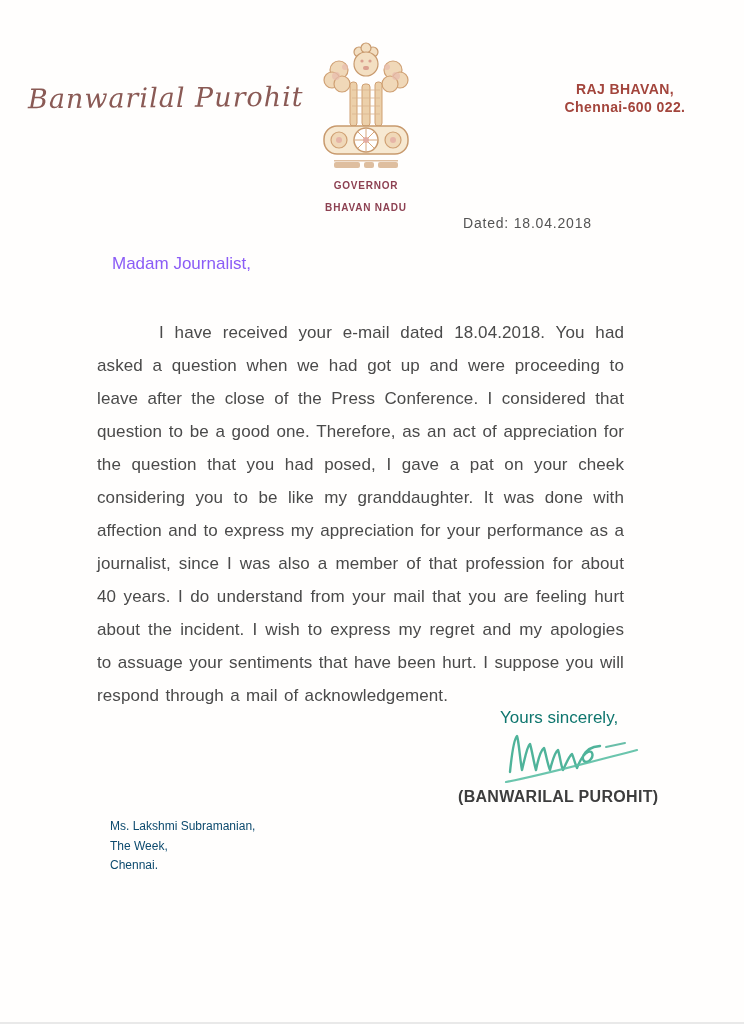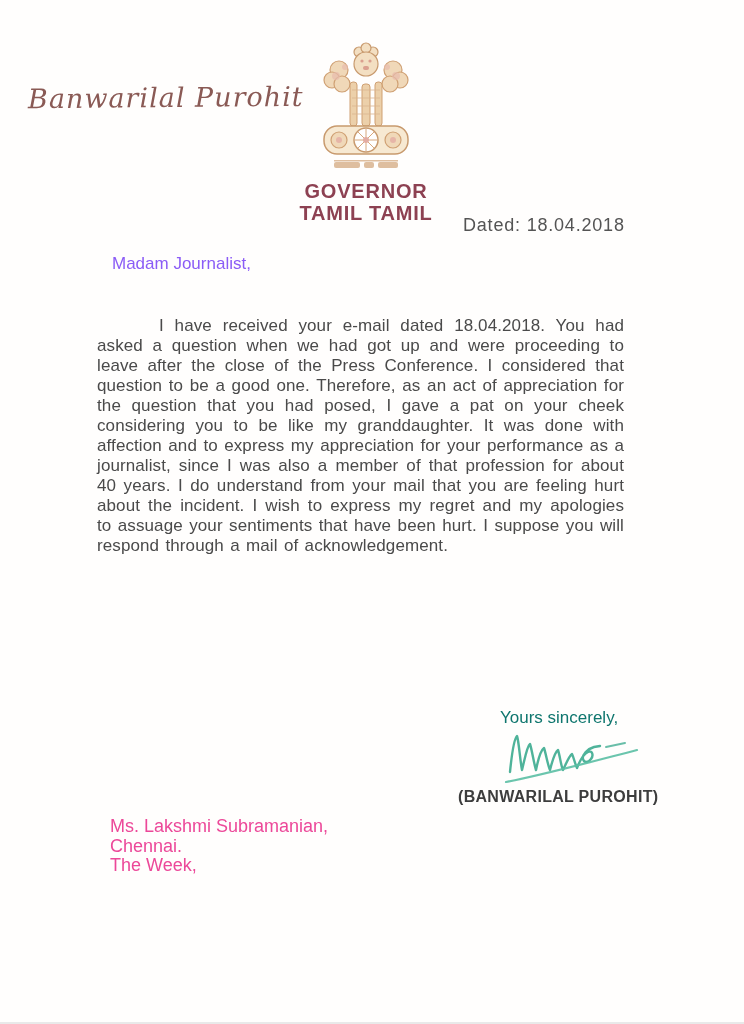--- a/index.html
+++ b/index.html
@@ -42,21 +42,21 @@
     width: 108px;
     height: 132px;
   }
 
   .gov-office, .gov-state {
     position: absolute;
     left: 296px;
     width: 140px;
     text-align: center;
     font-weight: bold;
-    font-size: 20px;
+    font-size: 10px;
     letter-spacing: 0.8px;
     color: #8d4152;
     white-space: nowrap;
   }
   .gov-office { top: 180px; }
   .gov-state  { top: 202px; }
 
   .rb-address {
     position: absolute;
     left: 540px;
@@ -67,41 +67,41 @@
     font-size: 14px;
     line-height: 18px;
     letter-spacing: 0.4px;
     color: #a3453c;
   }
 
   .date-line {
     position: absolute;
     left: 463px;
     top: 215px;
-    font-size: 18px;
+    font-size: 14px;
     letter-spacing: 0.8px;
     color: #545454;
     white-space: nowrap;
   }
 
   .salutation {
     position: absolute;
     left: 112px;
     top: 254px;
     font-size: 17px;
     color: #8b5cf6;
   }
 
   .body-text {
     position: absolute;
     left: 97px;
     top: 316px;
     width: 527px;
     font-size: 17px;
-    line-height: 20px;
+    line-height: 33px;
     text-align: justify;
     text-indent: 62px;
     letter-spacing: 0.1px;
     word-spacing: 1.5px;
     color: #4a4a4a;
   }
 
   .closing {
     position: absolute;
     left: 500px;
@@ -128,23 +128,23 @@
     letter-spacing: 0.3px;
     color: #3d3d3d;
     white-space: nowrap;
     margin-left: 21px;
   }
 
   .recipient {
     position: absolute;
     left: 110px;
     top: 817px;
-    font-size: 18px;
+    font-size: 12px;
     line-height: 19.5px;
-    color: #ec4899;
+    color: #0c4a6e;
   }
   .recipient span { display: block; }
 </style>
 </head>
 <body>
 
 <div class="page">
 
   <div class="script-name">Banwarilal Purohit</div>
 
@@ -209,22 +209,26 @@
       <g fill="#d9b48f" opacity="0.85">
         <rect x="22" y="122" width="26" height="6" rx="2"></rect>
         <rect x="52" y="122" width="10" height="6" rx="2"></rect>
         <rect x="66" y="122" width="20" height="6" rx="2"></rect>
         <rect x="22" y="120" width="64" height="1.5"></rect>
       </g>
     </svg>
   </div>
 
   <div class="gov-office">GOVERNOR</div>
-  <div class="gov-state">TAMIL TAMIL</div>
-
+  <div class="gov-state">BHAVAN NADU</div>
+
+  <div class="rb-address">
+    <span style="display:block">RAJ BHAVAN,</span>
+    <span style="display:block">Chennai-600 022.</span>
+  </div>
 
   <div class="date-line">Dated: 18.04.2018</div>
 
   <div class="salutation">Madam Journalist,</div>
 
   <div class="body-text">I have received your e-mail dated 18.04.2018.  You had asked a question when we had got up and were proceeding to leave after the close of the Press Conference.  I considered that question to be a good one.  Therefore, as an act of appreciation for the question that you had posed, I gave a pat on your cheek considering you to be like my granddaughter.  It was done with affection and to express my appreciation for your performance as a journalist, since I was also a member of that profession for about 40 years.  I do understand from your mail that you are feeling hurt about the incident.  I wish to express my regret and my apologies to assuage your sentiments that have been hurt.  I suppose you will respond through a mail of acknowledgement.</div>
 
   <div class="closing">Yours sincerely,</div>
 
   <div class="signature-wrap">
@@ -238,17 +242,17 @@
                C85,33 81,33 80,29 C79,25 84,19 91,17 L97,16" fill="none" stroke="#4fb39a" stroke-width="2.4" stroke-linecap="round" stroke-linejoin="round"></path>
       <path d="M103,17 L122,13" fill="none" stroke="#4fb39a" stroke-width="2" stroke-linecap="round" opacity="0.85"></path>
       <path d="M3,52 C40,45 95,30 134,20" fill="none" stroke="#5bbfa4" stroke-width="2.2" stroke-linecap="round" opacity="0.9"></path>
     </svg>
   </div>
 
   <div class="signatory">(BANWARILAL PUROHIT)</div>
 
   <div class="recipient">
     <span>Ms. Lakshmi Subramanian,</span>
+    <span>The Week,</span>
     <span>Chennai.</span>
-    <span>The Week,</span>
   </div>
 
 </div>
 
 </body></html>

